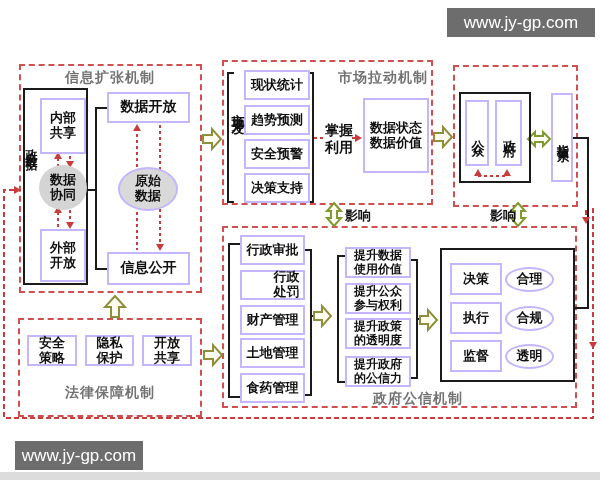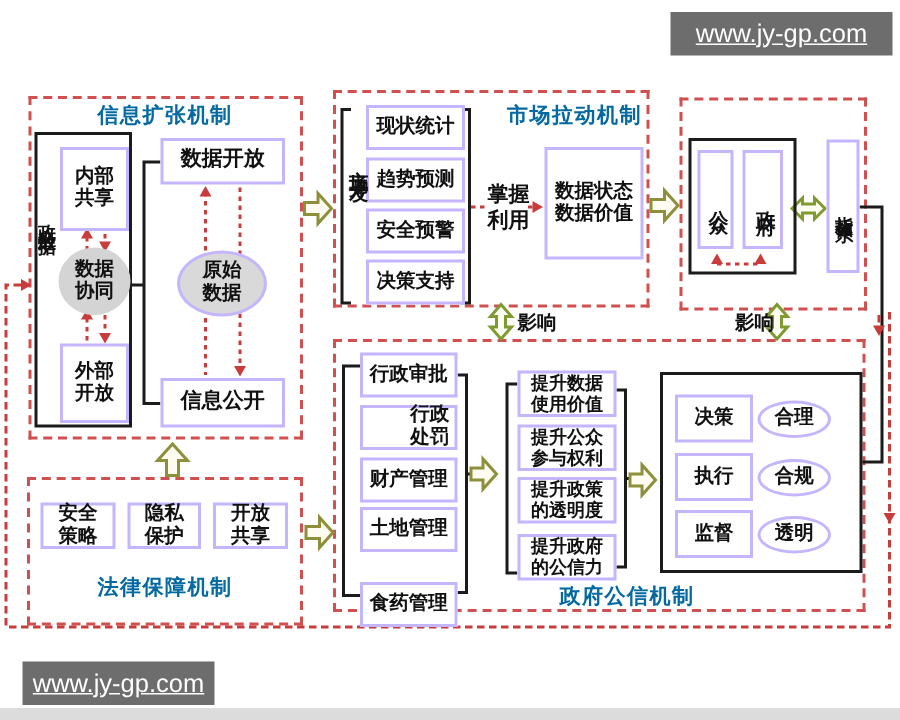--- a/index.html
+++ b/index.html
@@ -1,37 +1,37 @@
 <!DOCTYPE html>
 <html><head>
 <meta charset="utf-8">
 <style>
   html,body{margin:0;padding:0;background:#fff;}
   .stage{position:relative;width:600px;height:480px;background:#ffffff;overflow:hidden;
          font-family:"DejaVu Sans",sans-serif;color:#111;}
   .dashed-sec{position:absolute;box-sizing:border-box;border:2px dashed #d05050;background:transparent;z-index:0;}
-  .sec-title{position:absolute;z-index:3;color:#0369a1;font-weight:700;font-size:14px;
+  .sec-title{position:absolute;z-index:3;color:#737373;font-weight:700;font-size:14px;
              text-align:center;letter-spacing:1px;line-height:1;}
   .container{position:absolute;box-sizing:border-box;border:2px solid #1b1b1b;background:transparent;z-index:2;}
   .box{position:absolute;box-sizing:border-box;border:2px solid #c4b5fd;background:#fff;z-index:2;
        display:flex;align-items:center;justify-content:center;text-align:center;
        font-weight:600;font-size:13px;line-height:1.15;white-space:pre-line;}
   .bold{font-weight:700;font-size:14px;font-family:Liberation Serif, serif;}
   .small{font-size:12px;text-align:right;}
   .vtext{writing-mode:vertical-rl;text-orientation:upright;letter-spacing:3px;}
   .lbl{position:absolute;z-index:3;font-weight:600;font-size:13px;line-height:1.2;
        text-align:center;white-space:pre-line;}
   .blob{position:absolute;z-index:2;background:#d4d4d4;border-radius:50%;
         display:flex;align-items:center;justify-content:center;text-align:center;
         font-weight:600;font-size:13px;line-height:1.15;white-space:pre-line;}
   .ellipse{border-radius:50%;}
   .gray-ellipse{background:#d9d9d9;}
   .banner{position:absolute;z-index:5;background:#6d6d6d;color:#fff;
           display:flex;align-items:center;justify-content:center;
-          font-family:"Liberation Sans",sans-serif;font-size:17px;text-decoration:underline;}
+          font-family:"Liberation Sans",sans-serif;font-size:17px;}
   .strip{position:absolute;left:0;top:472px;width:600px;height:8px;background:#dcdcdc;z-index:4;}
   svg.wires{position:absolute;left:0;top:0;z-index:1;pointer-events:none;}
 </style>
 </head>
 <body>
 
 <div class="stage">
 
   <div class="dashed-sec" style="left:19px;top:64px;width:183px;height:229px;"></div>
   <div class="dashed-sec" style="left:222px;top:60px;width:211px;height:145px;"></div>
@@ -171,21 +171,21 @@
   <div class="box" style="left:142px;top:335px;width:50px;height:31px;">开放
 共享</div>
 
   <div class="sec-title" style="left:368px;top:391px;width:100px;">政府公信机制</div>
   <div class="lbl" style="left:344px;top:208px;width:28px;">影响</div>
 
   <div class="box" style="left:240px;top:235px;width:65px;height:30px;">行政审批</div>
   <div class="box" style="left:240px;top:270px;width:65px;height:30px;padding-left:28px;">行政处罚</div>
   <div class="box" style="left:240px;top:305px;width:65px;height:30px;">财产管理</div>
   <div class="box" style="left:240px;top:338px;width:65px;height:30px;">土地管理</div>
-  <div class="box" style="left:240px;top:388px;width:65px;height:30px;">食药管理</div>
+  <div class="box" style="left:240px;top:373px;width:65px;height:30px;">食药管理</div>
 
   <div class="box small" style="left:345px;top:247px;width:66px;height:31px;">提升数据
 使用价值</div>
   <div class="box small" style="left:345px;top:283px;width:66px;height:31px;">提升公众
 参与权利</div>
   <div class="box small" style="left:345px;top:318px;width:66px;height:31px;">提升政策
 的透明度</div>
   <div class="box small" style="left:345px;top:356px;width:66px;height:31px;">提升政府
 的公信力</div>
 

